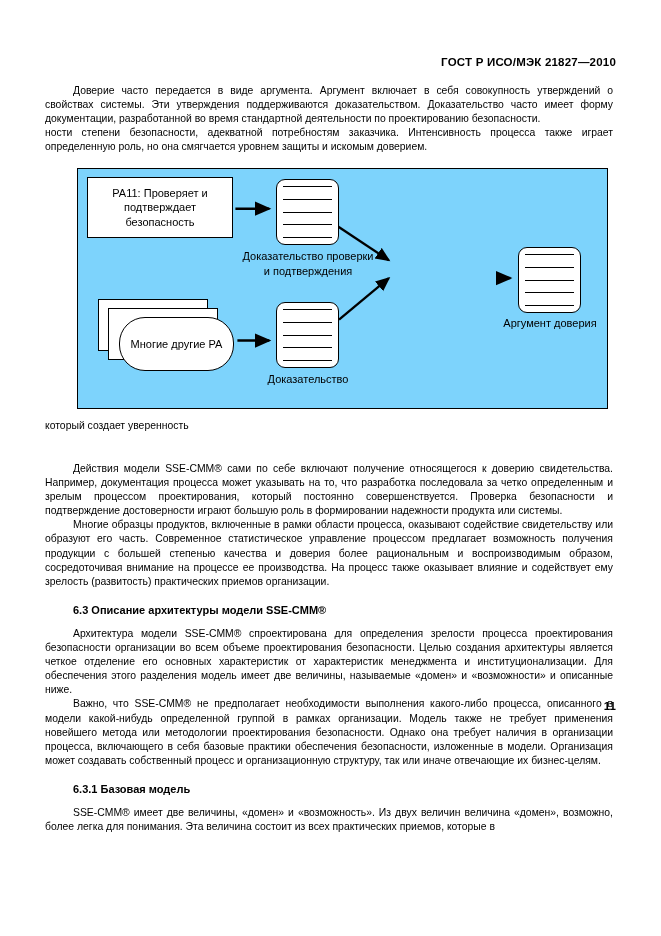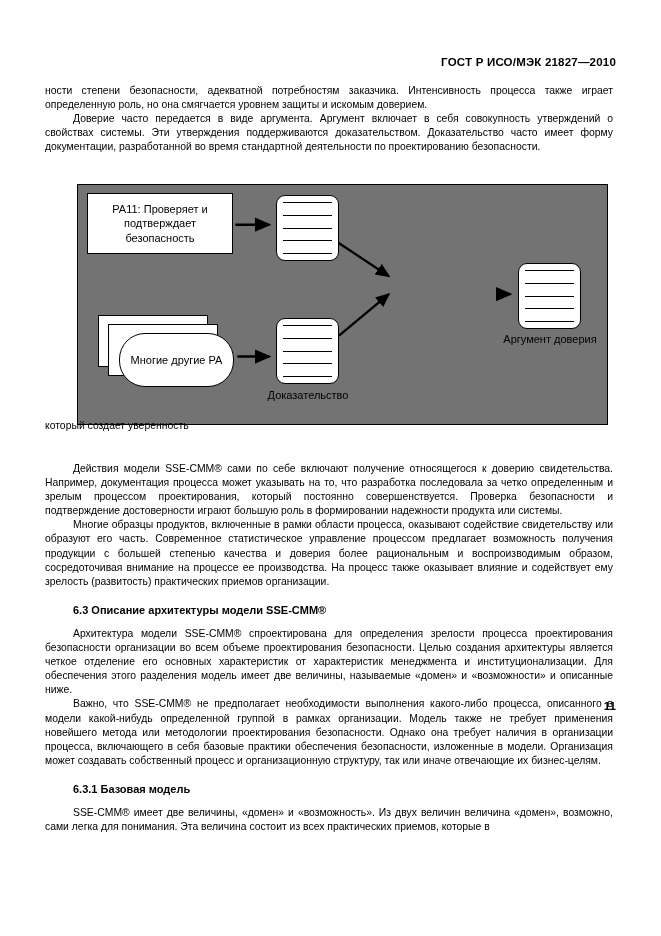--- a/index.html
+++ b/index.html
@@ -57,22 +57,21 @@
   .spacer-sm { height: 10px; }
   .spacer-md { height: 14px; }
   
   .figure-wrap {
     position: absolute;
     left: 77px;
     top: 168px;
     width: 531px;
     height: 241px;
     border: 1px solid #000;
-    background: #737373;
-    margin-top: 16px;
+    background: #7dd3fc;
   }
   .fig-inner { position: relative; width: 100%; height: 100%; }
 
   .pa-box {
     position: absolute;
     border: 1.3px solid #000;
     background: #fff;
     display: flex;
     align-items: center;
     justify-content: center;
@@ -172,22 +171,22 @@
   }
 </style>
 </head>
 <body>
 
 <div class="page">
 
   <div class="doc-header">ГОСТ Р ИСО/МЭК 21827—2010</div>
 
   <div class="content">
+    <p class="body indent">Доверие часто передается в виде аргумента. Аргумент включает в себя совокупность утверждений о свойствах системы. Эти утверждения поддерживаются доказательством. Доказательство часто имеет форму документации, разработанной во время стандартной деятельности по проектированию безопасности.</p>
     <p class="body">ности степени безопасности, адекватной потребностям заказчика. Интенсивность процесса также играет определенную роль, но она смягчается уровнем защиты и искомым доверием.</p>
-    <p class="body indent">Доверие часто передается в виде аргумента. Аргумент включает в себя совокупность утверждений о свойствах системы. Эти утверждения поддерживаются доказательством. Доказательство часто имеет форму документации, разработанной во время стандартной деятельности по проектированию безопасности.</p>
   </div>
 
   <div class="figure-wrap">
     <div class="fig-inner">
 
       <svg class="arrow-svg" viewBox="0 0 531 241" preserveAspectRatio="none">
         <defs>
           <marker id="ah" markerWidth="7" markerHeight="7" refX="5.6" refY="3" orient="auto">
             <polygon points="0,0.2 6.4,3 0,5.8" fill="#000"></polygon>
           </marker>
@@ -215,20 +214,21 @@
       </div>
 
 
       <div class="doc-icon" id="doc-verify">
         <div class="ln"></div>
         <div class="ln"></div>
         <div class="ln"></div>
         <div class="ln"></div>
         <div class="ln"></div>
       </div>
+      <div class="fig-label" id="lbl-verify">Доказательство проверки и подтверждения</div>
 
       <div class="doc-icon" id="doc-evidence">
         <div class="ln"></div>
         <div class="ln"></div>
         <div class="ln"></div>
         <div class="ln"></div>
         <div class="ln"></div>
       </div>
       <div class="fig-label" id="lbl-evidence">Доказательство</div>
 
@@ -252,18 +252,18 @@
     <p class="body indent">Действия модели SSE-CMM® сами по себе включают получение относящегося к доверию свидетельства. Например, документация процесса может указывать на то, что разработка последовала за четко определенным и зрелым процессом проектирования, который постоянно совершенствуется. Проверка безопасности и подтверждение достоверности играют большую роль в формировании надежности продукта или системы.</p>
     <p class="body indent">Многие образцы продуктов, включенные в рамки области процесса, оказывают содействие свидетельству или образуют его часть. Современное статистическое управление процессом предлагает возможность получения продукции с большей степенью качества и доверия более рациональным и воспроизводимым образом, сосредоточивая внимание на процессе ее производства. На процесс также оказывает влияние и содействует ему зрелость (развитость) практических приемов организации.</p>
     <div class="spacer-md"></div>
     <h3 class="heading">6.3 Описание архитектуры модели SSE-CMM®</h3>
     <div class="spacer-sm"></div>
     <p class="body indent">Архитектура модели SSE-CMM® спроектирована для определения зрелости процесса проектирования безопасности организации во всем объеме проектирования безопасности. Целью создания архитектуры является четкое отделение его основных характеристик от характеристик менеджмента и институционализации. Для обеспечения этого разделения модель имеет две величины, называемые «домен» и «возможности» и описанные ниже.</p>
     <p class="body indent">Важно, что SSE-CMM® не предполагает необходимости выполнения какого-либо процесса, описанного в модели какой-нибудь определенной группой в рамках организации. Модель также не требует применения новейшего метода или методологии проектирования безопасности. Однако она требует наличия в организации процесса, включающего в себя базовые практики обеспечения безопасности, изложенные в модели. Организация может создавать собственный процесс и организационную структуру, так или иначе отвечающие их бизнес-целям.</p>
     <div class="spacer-md"></div>
     <h3 class="heading">6.3.1 Базовая модель</h3>
     <div class="spacer-sm"></div>
-    <p class="body indent">SSE-CMM® имеет две величины, «домен» и «возможность». Из двух величин величина «домен», возможно, сами легка для понимания. Эта величина состоит из всех практических приемов, которые в</p>
+    <p class="body indent">SSE-CMM® имеет две величины, «домен» и «возможность». Из двух величин величина «домен», возможно, более легка для понимания. Эта величина состоит из всех практических приемов, которые в</p>
   </div>
 
   <div class="page-number">11</div>
 
 </div>
 
 </body></html>

